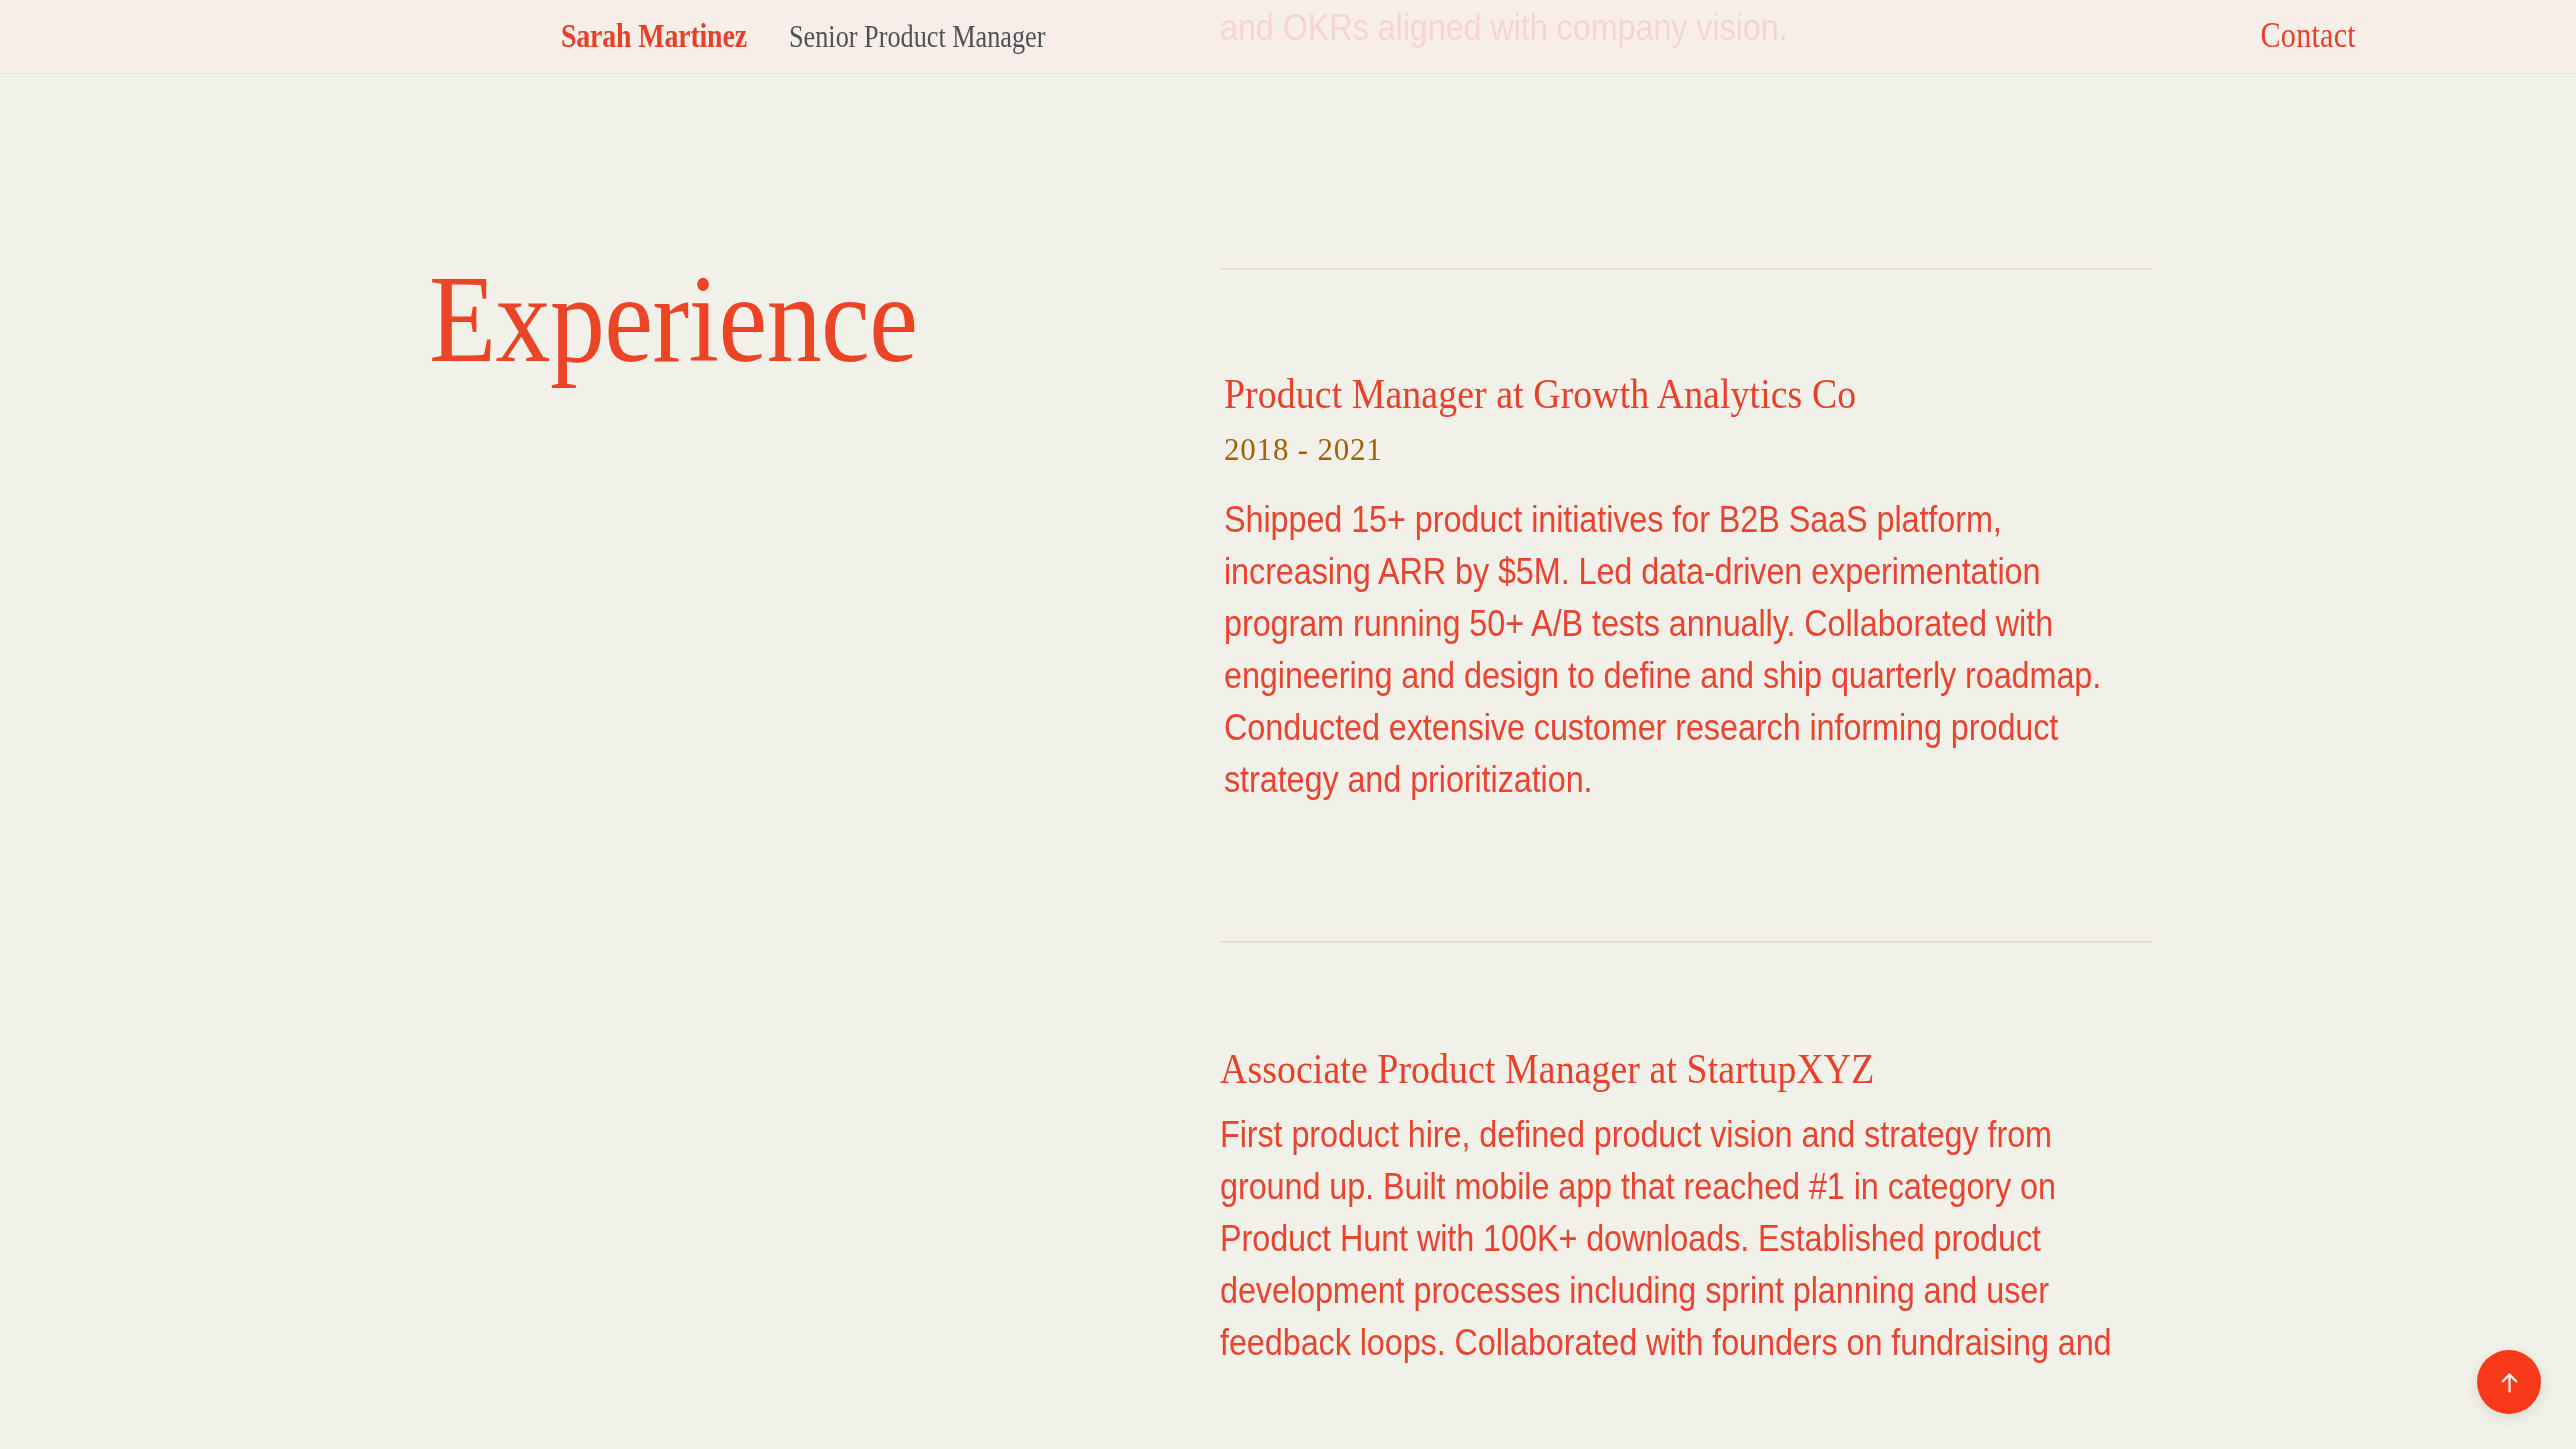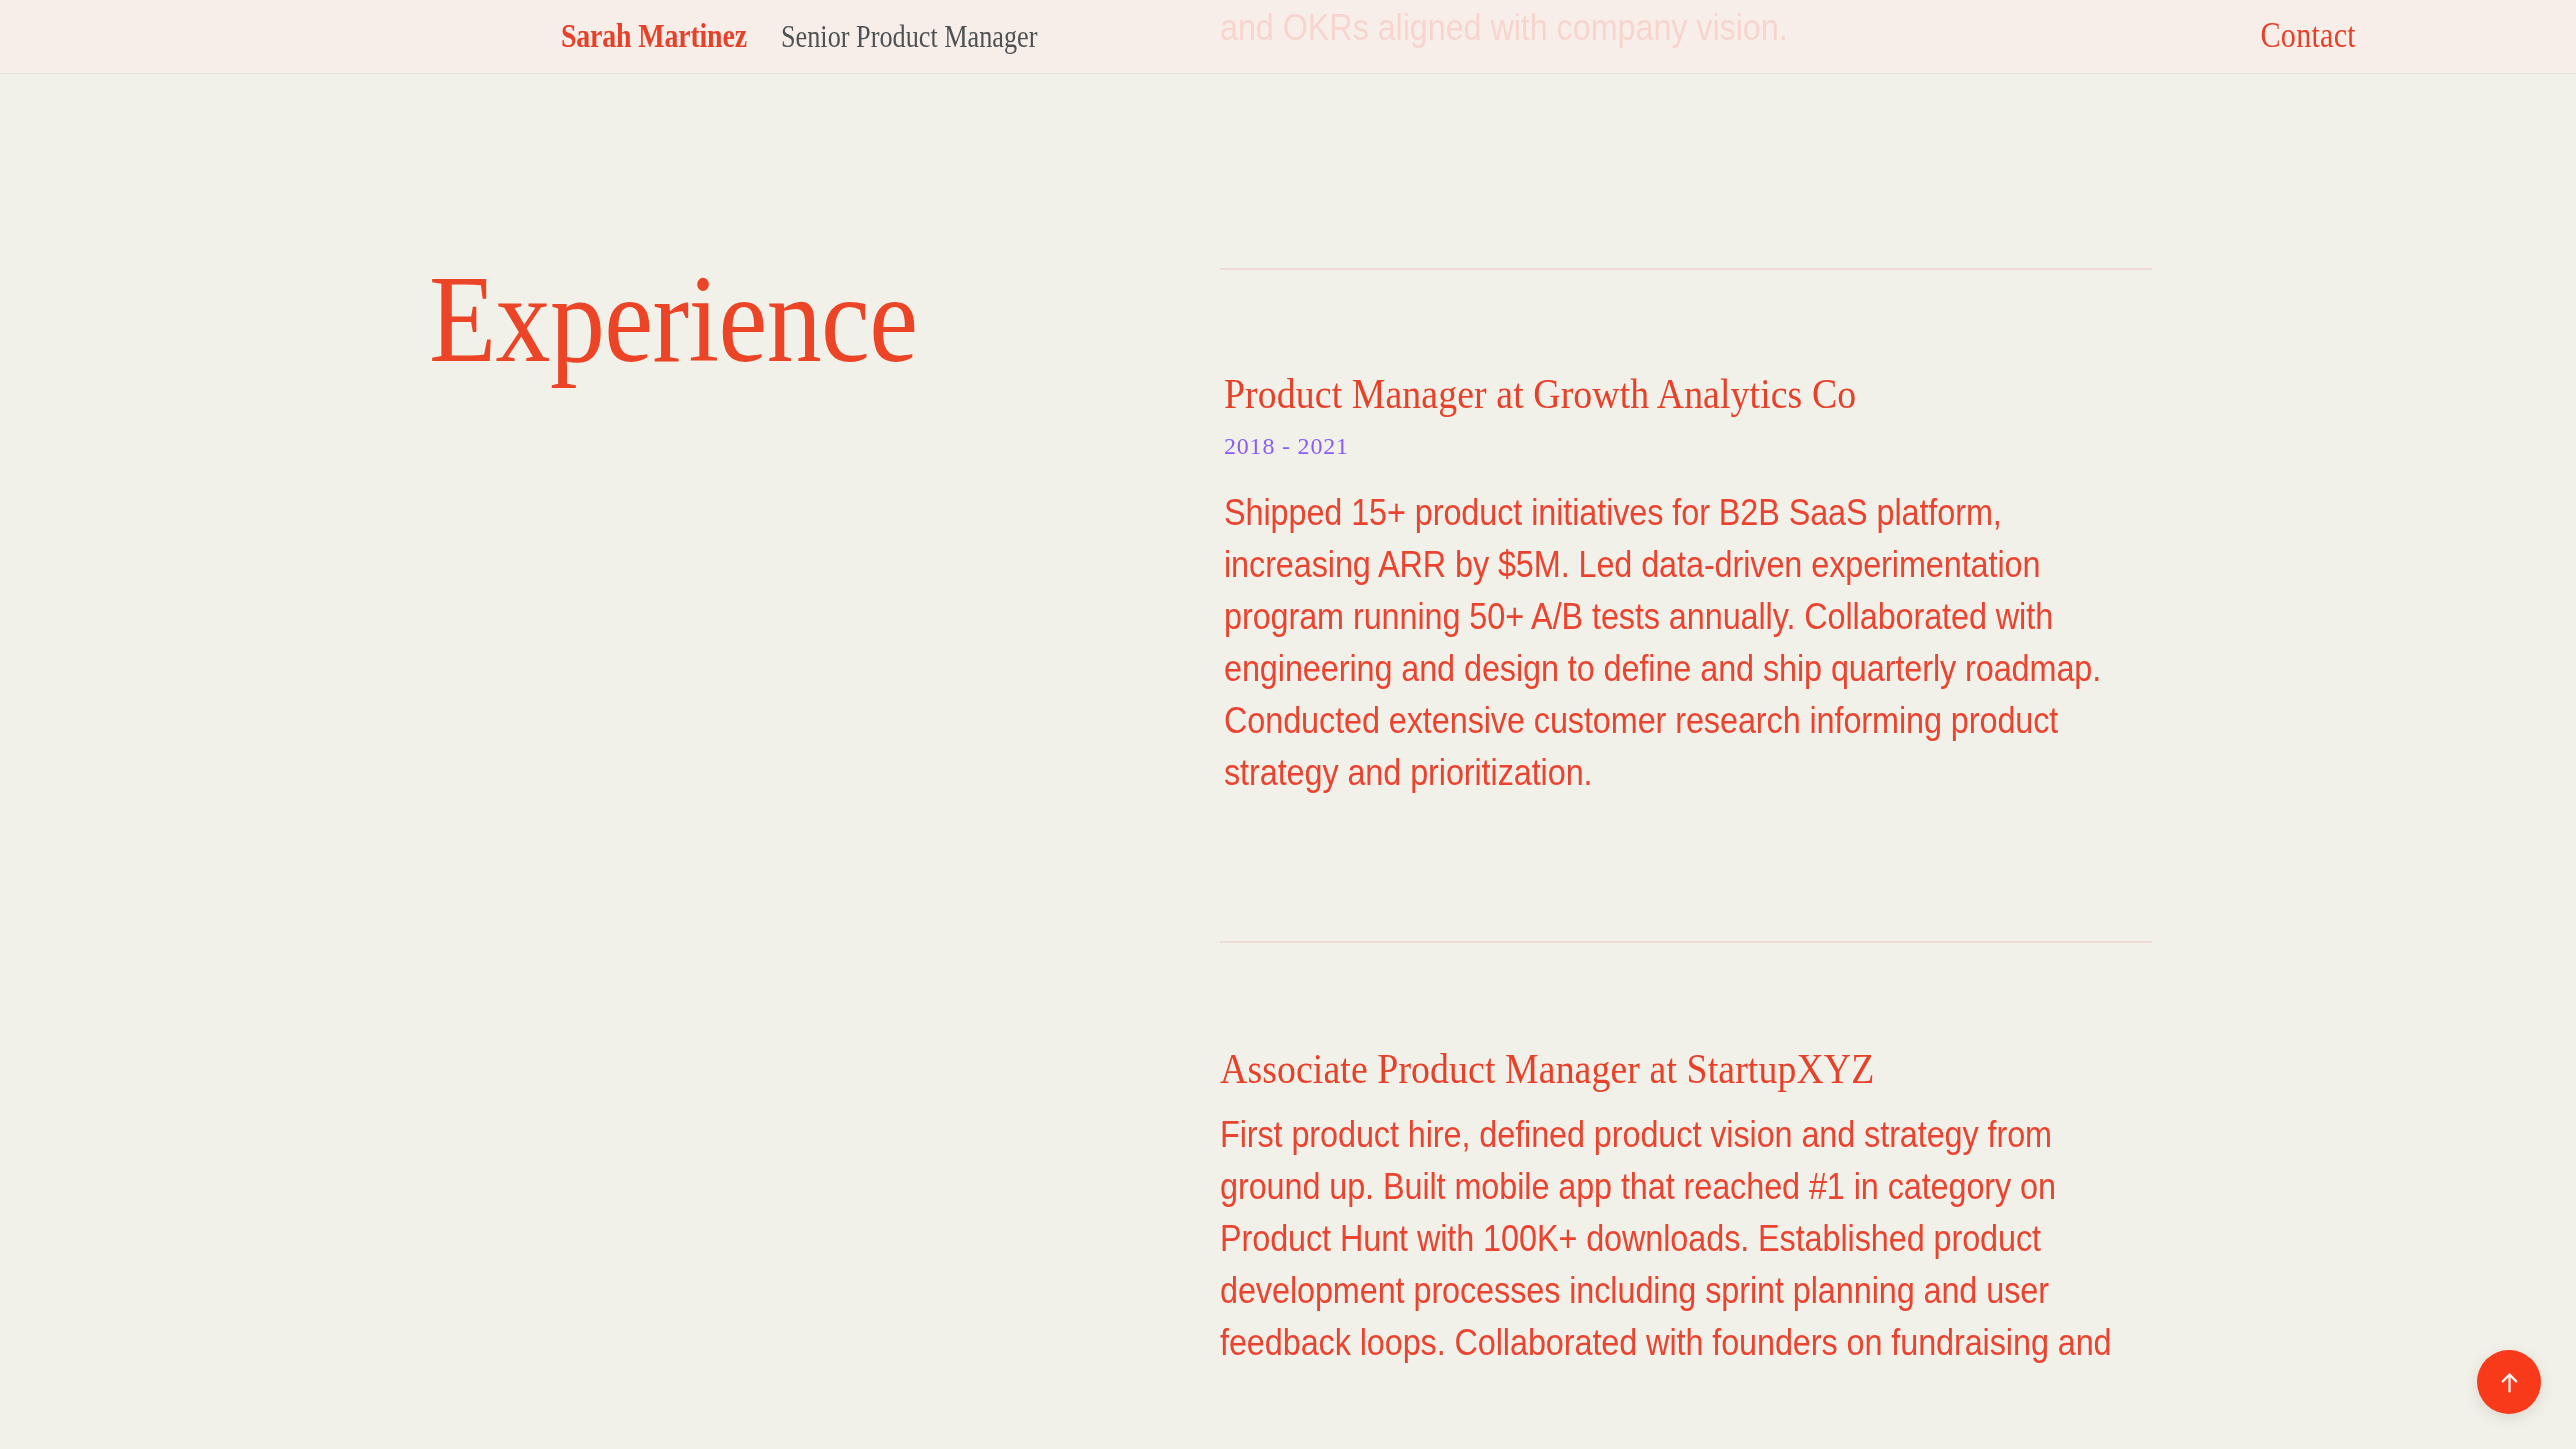--- a/index.html
+++ b/index.html
@@ -34,21 +34,21 @@
     width: 2576px;
     height: 72px;
     display: flex;
     align-items: center;
   }
   .brand-block {
     position: absolute;
     left: 561px;
     display: flex;
     align-items: baseline;
-    gap: 16px;
+    gap: 24px;
     white-space: nowrap;
   }
   .brand-name {
     font-family: "Liberation Serif", serif;
     font-weight: 700;
     font-size: 34px;
     color: #e8412a;
     letter-spacing: -0.2px;
     transform: scaleX(0.82);
     transform-origin: left center;
@@ -117,23 +117,23 @@
     line-height: 1.16;
     color: #e8412a;
     letter-spacing: 0.1px;
     margin: 0 0 14.8px 0;
     transform: scaleX(0.9);
     transform-origin: left center;
     white-space: nowrap;
   }
   .job-dates {
     font-family: "Liberation Serif", serif;
-    font-size: 24px;
+    font-size: 31px;
     line-height: 1;
-    color: #8b5cf6;
+    color: #a16207;
     letter-spacing: 0.8px;
     margin: 0 0 29.5px 0;
     font-feature-settings: "onum" 1;
   }
   .job-desc {
     font-family: "Liberation Sans", sans-serif;
     font-weight: 400;
     font-size: 36px;
     line-height: 52px;
     color: #ea4430;

